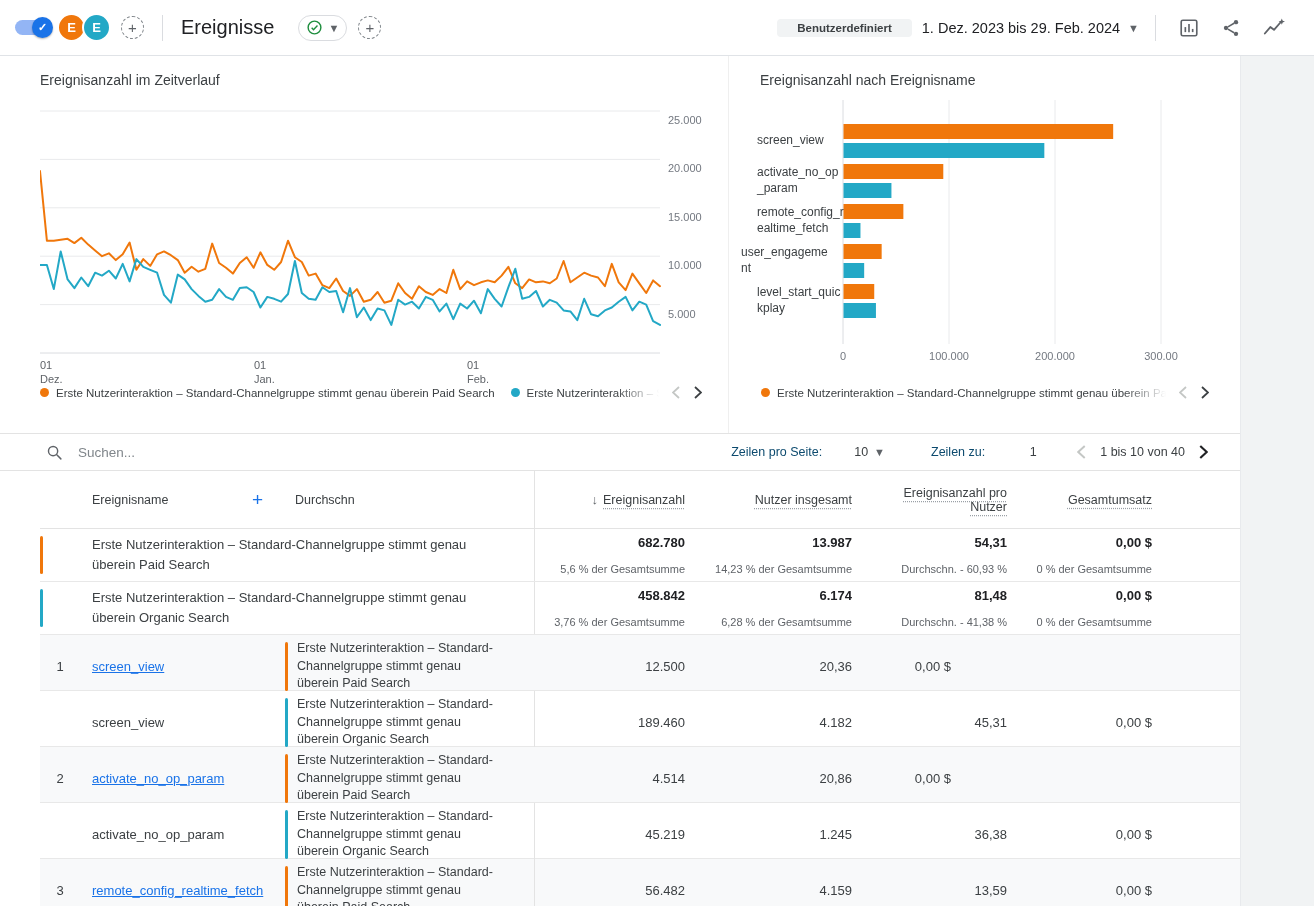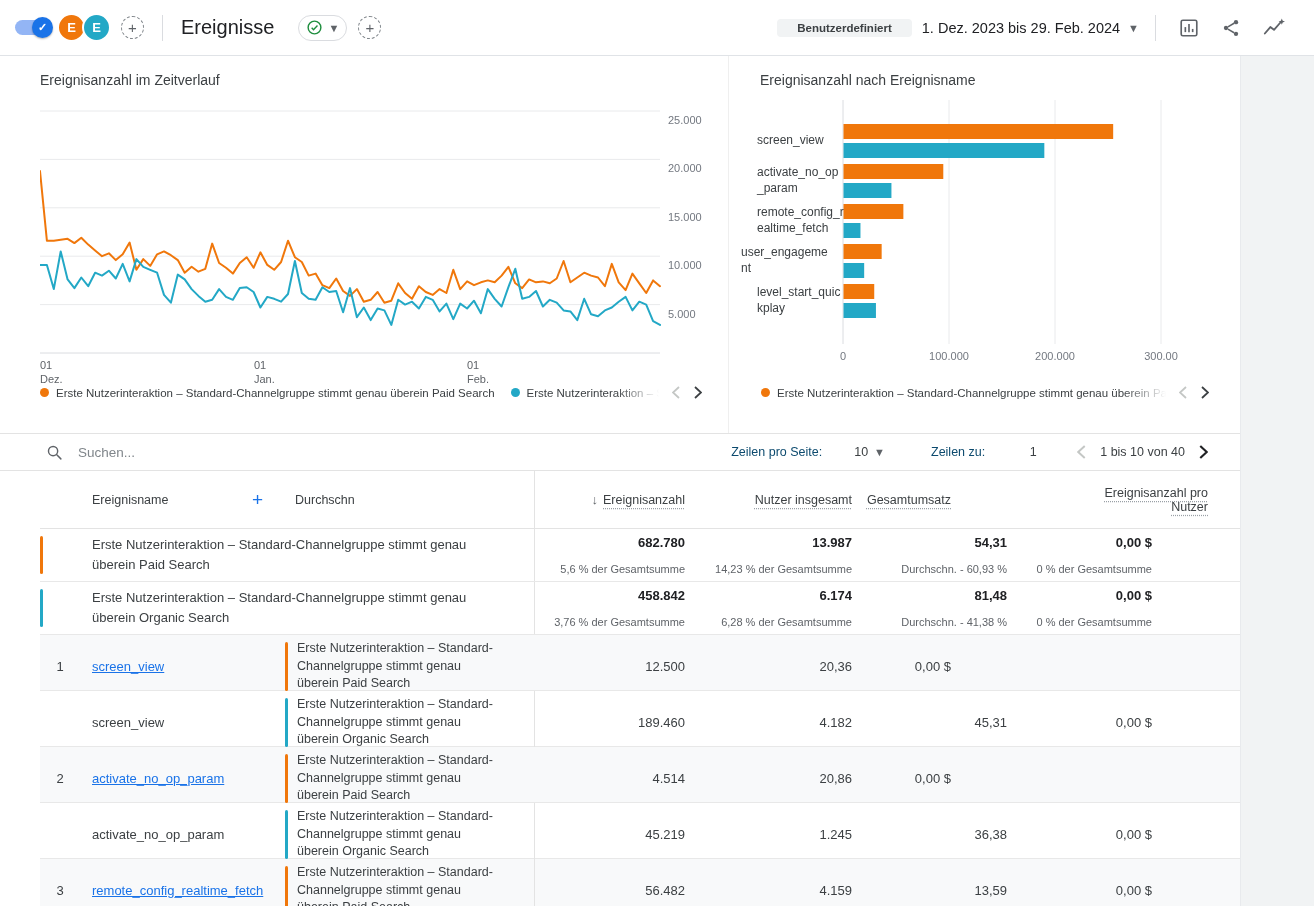--- a/index.html
+++ b/index.html
@@ -283,25 +283,25 @@
       <span class="h-plus">+</span>
     </div>
     <div class="hc h-comp">Durchschn</div>
     <div class="hc h-metric msep">
       <span class="sort-arrow">↓</span>
       <span class="dotted">Ereignisanzahl</span>
     </div>
     <div class="hc h-metric">
       <span class="dotted">Nutzer insgesamt</span>
     </div>
+    <div class="hc h-metric">
+      <span class="dotted" style="max-width:122px;">Ereignisanzahl pro Nutzer</span>
+    </div>
     <div class="hc h-metric h-m3">
       <span class="dotted">Gesamtumsatz</span>
-    </div>
-    <div class="hc h-metric">
-      <span class="dotted" style="max-width:122px;">Ereignisanzahl pro Nutzer</span>
     </div>
   </div>
 
   <div id="rows">
       <div class="tgrid trow sumrow">
         <div class="c-num">
           <span class="sum-accent" style="background: rgb(240, 119, 11);"></span>
         </div>
         <div class="c-name">Erste Nutzerinteraktion – Standard-Channelgruppe stimmt genau überein Paid Search</div>
         <div class="c-metric msep">

